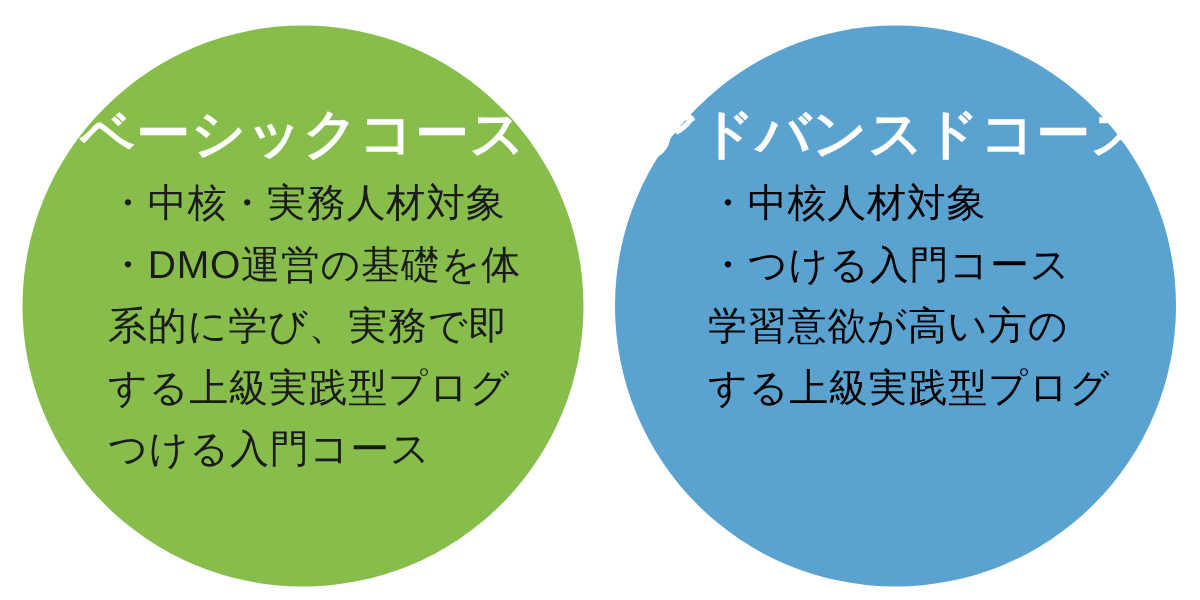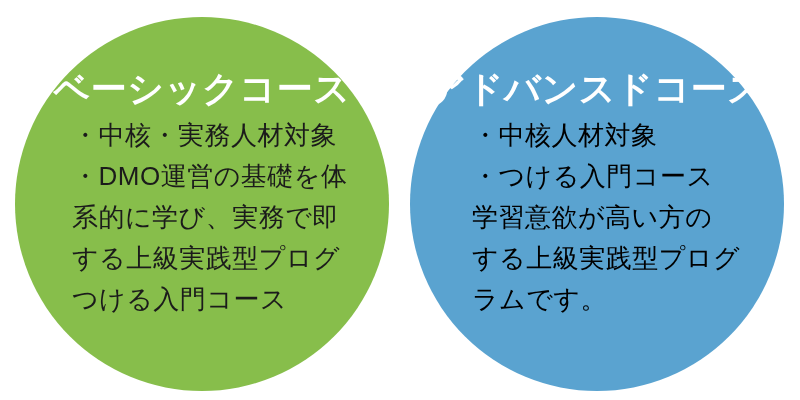--- a/index.html
+++ b/index.html
@@ -63,17 +63,16 @@
     </div>
   </div>
 
   <div class="circle circle-advanced" style="background-color: rgb(90, 163, 208);">
     <div class="circle-title" style="color: rgb(255, 255, 255);">アドバンスドコース</div>
     <div class="circle-body" style="color: #000000;">
       <div class="body-line">・中核人材対象</div>
       <div class="body-line">・つける入門コース</div>
       <div class="body-line">学習意欲が高い方の</div>
       <div class="body-line">する上級実践型プログ</div>
-      <div class="body-line">ラムです。</div>
     </div>
   </div>
 
 </div>
 
 </body></html>

